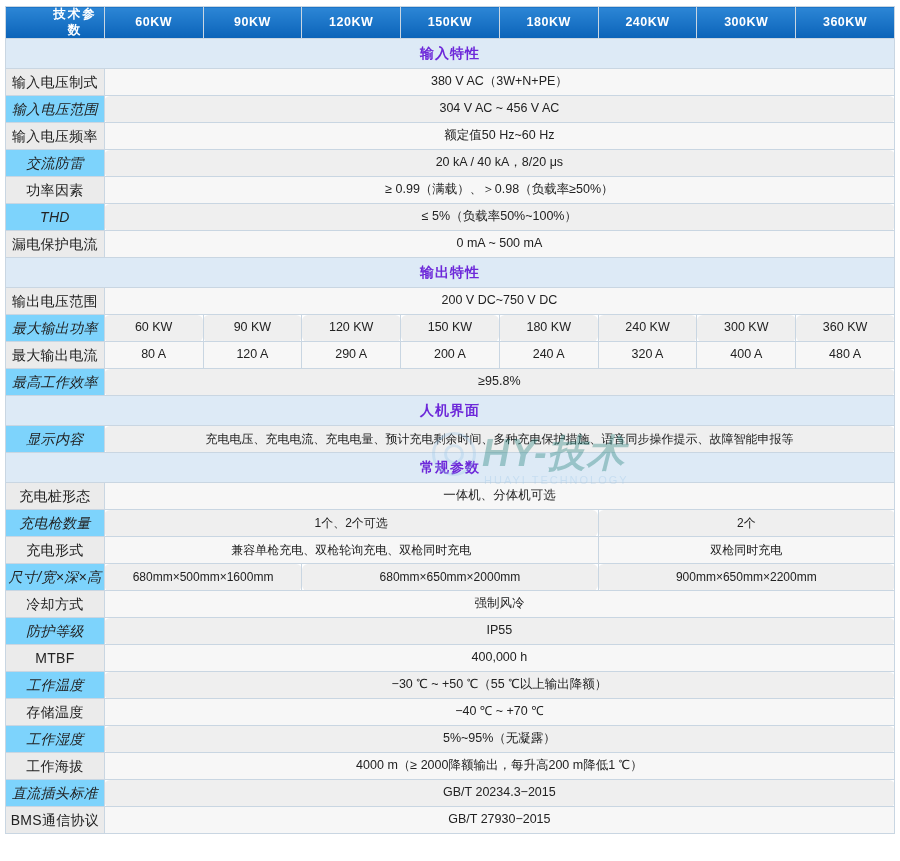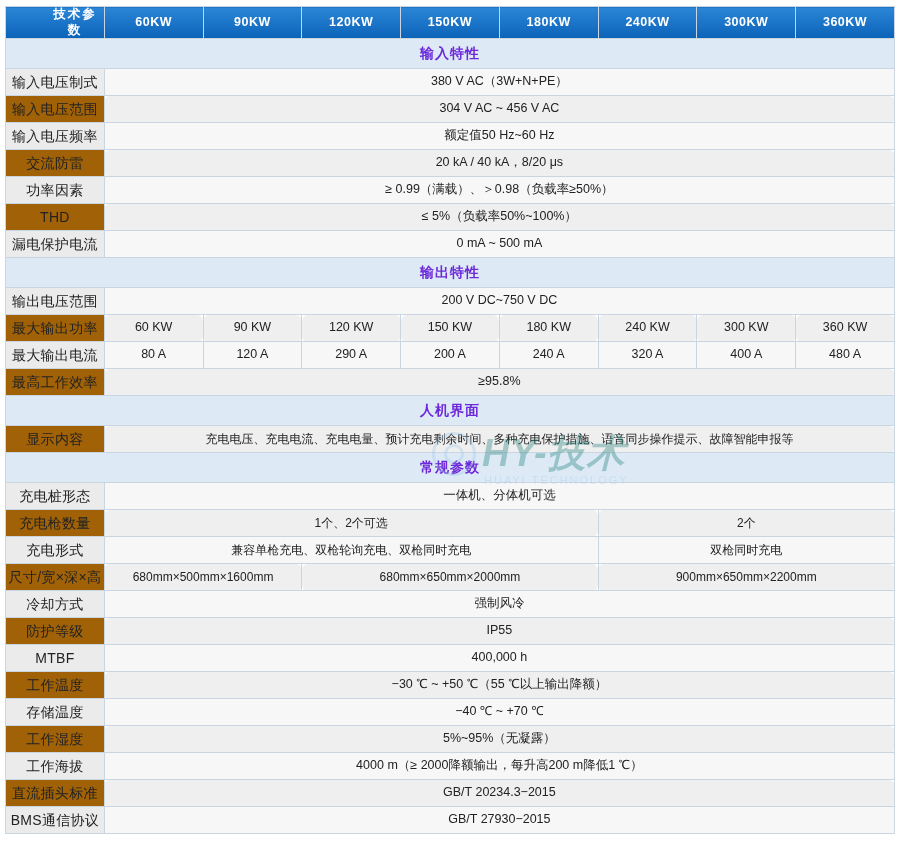--- a/index.html
+++ b/index.html
@@ -59,21 +59,22 @@
   
   td.label {
     background: #ebebeb;
     font-size: 14px;
     letter-spacing: 0.3px;
   }
   td.value {
     background: #f7f7f7;
   }
   tr.alt td.label {
-    background: #a16207;
+    background: #7dd3fc;
+    font-style: italic;
   }
   tr.alt td.value {
     background: #efefef;
     border-radius: 6px;
   }
   td.small {
     font-size: 12px;
   }
   .watermark {
     position: absolute;

